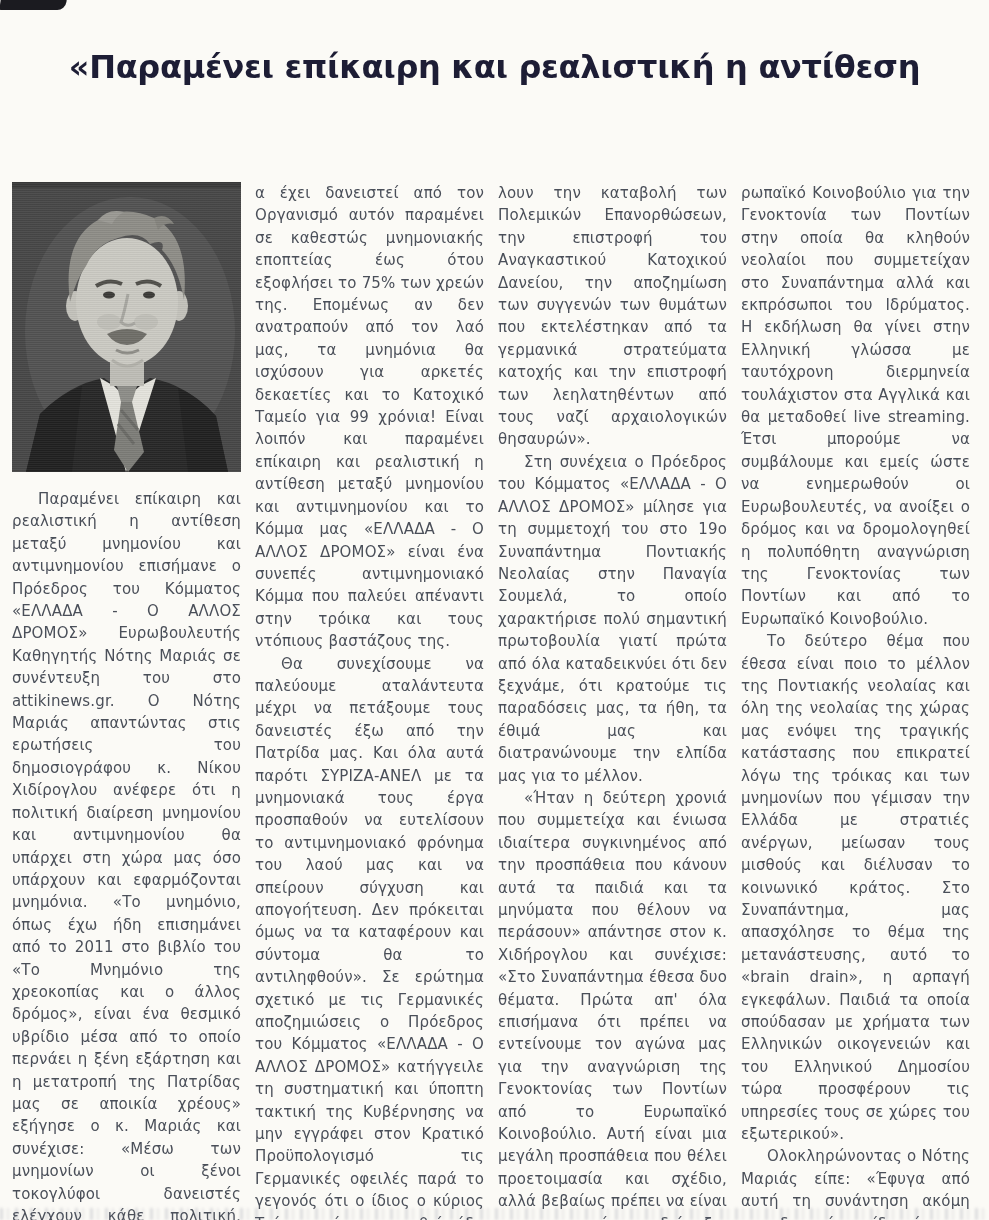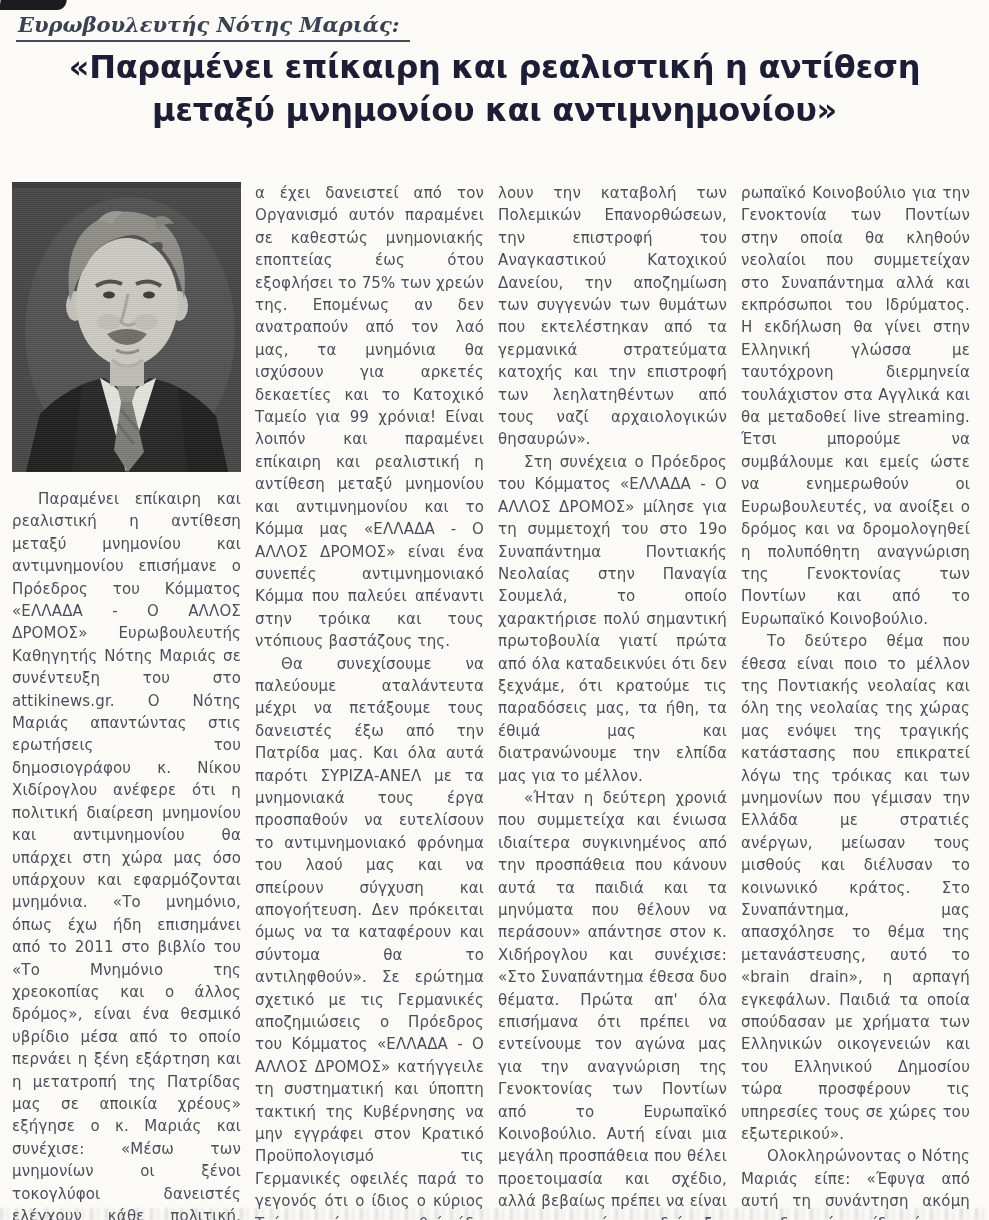--- a/index.html
+++ b/index.html
@@ -64,25 +64,23 @@
     opacity:0.65;
   }
 </style>
 </head>
 <body>
 
 <div class="page">
 
   <div class="corner-mark"></div>
 
-  <div class="kicker">Ευρωβουλευτής Νότης Μαριάς:</div>
 
   <h1 class="headline">
     <span class="hl">«Παραμένει επίκαιρη και ρεαλιστική η αντίθεση</span>
-    <span class="hl">μεταξύ μνημονίου και αντιμνημονίου»</span>
   </h1>
 
   <div class="article">
 
     <div class="col">
       <div class="photo">
         <svg viewBox="0 0 229 290" xmlns="http://www.w3.org/2000/svg">
           <rect x="0" y="0" width="229" height="290" fill="#474747"></rect>
           <ellipse cx="118" cy="150" rx="105" ry="135" fill="#525252"></ellipse>
           <rect x="0" y="0" width="229" height="6" fill="#3a3a3a"></rect>

